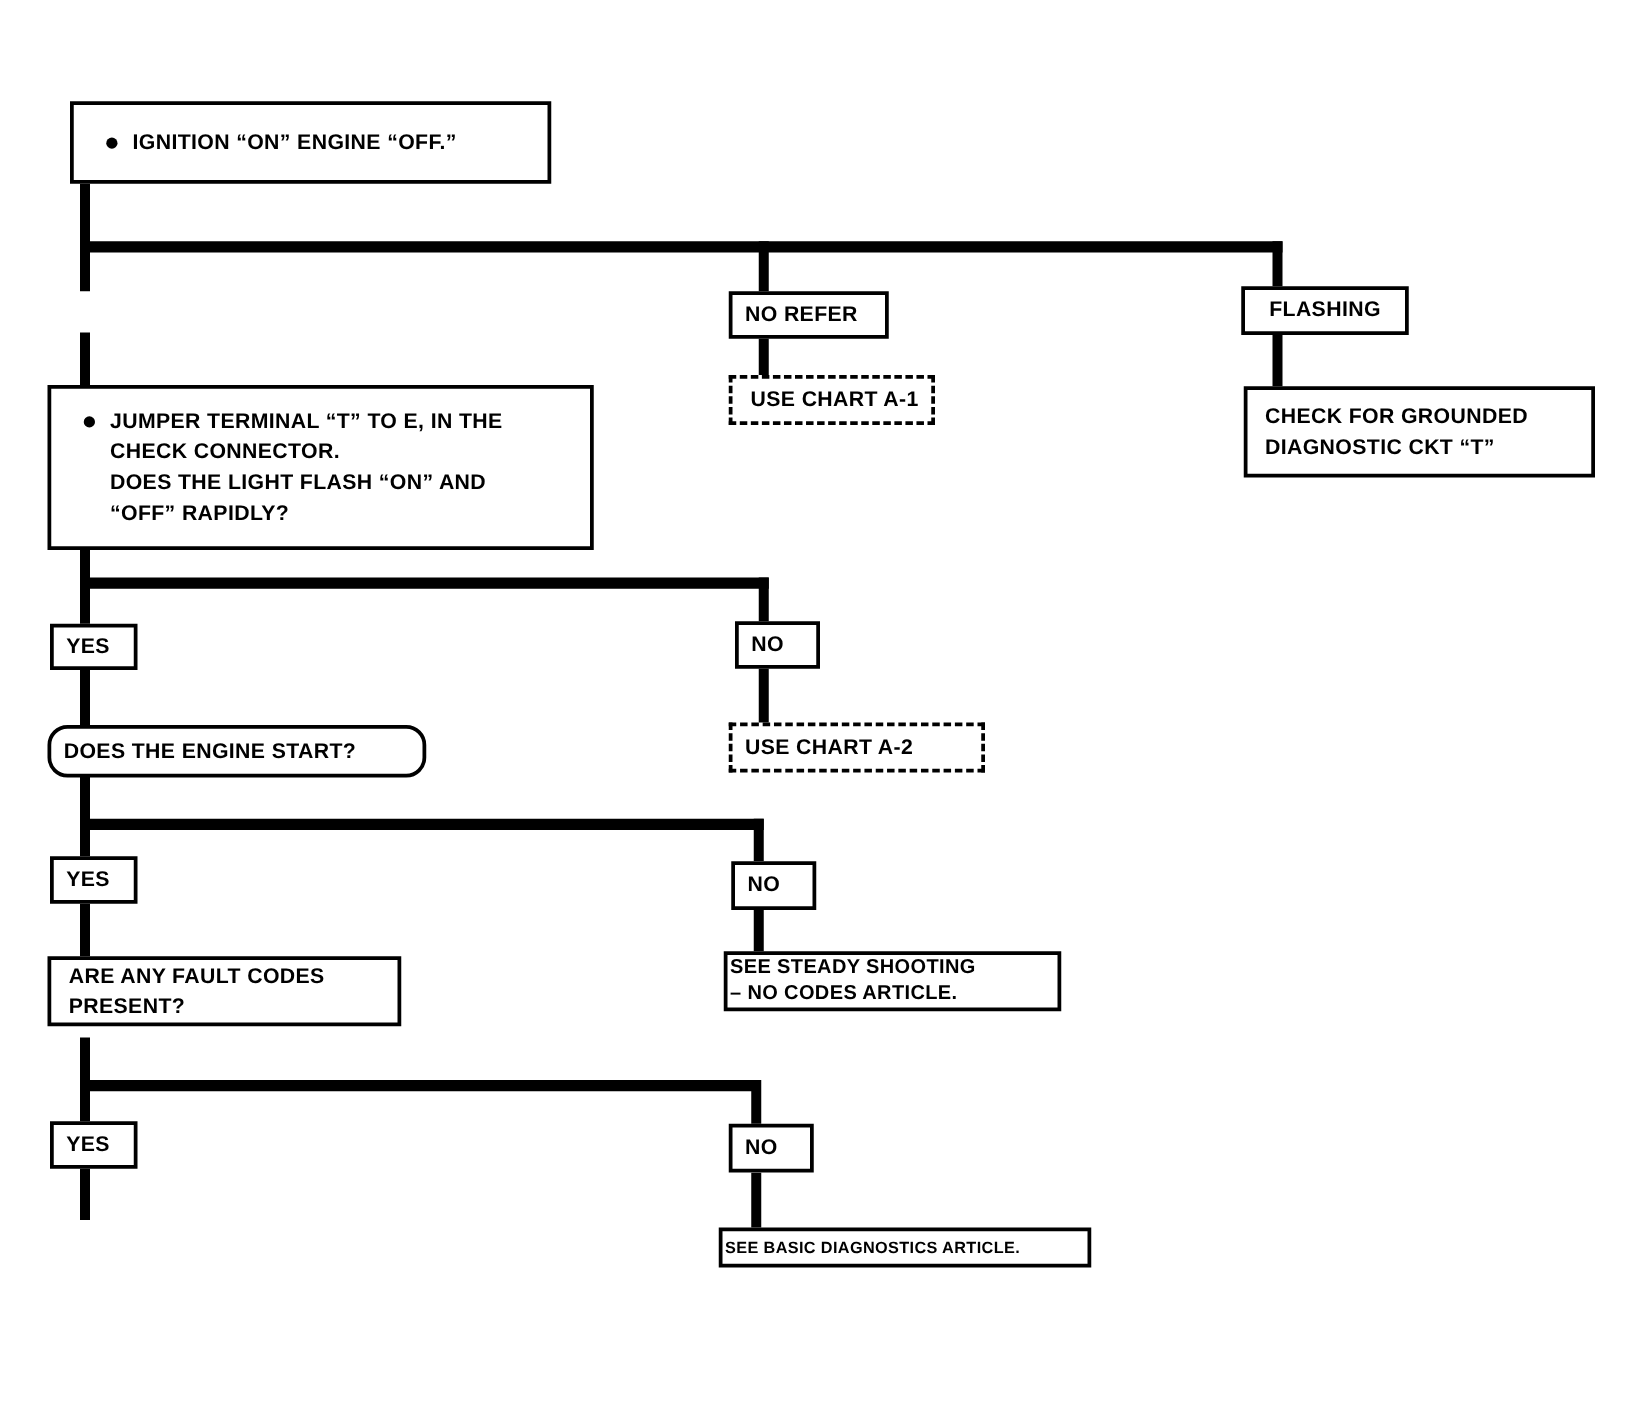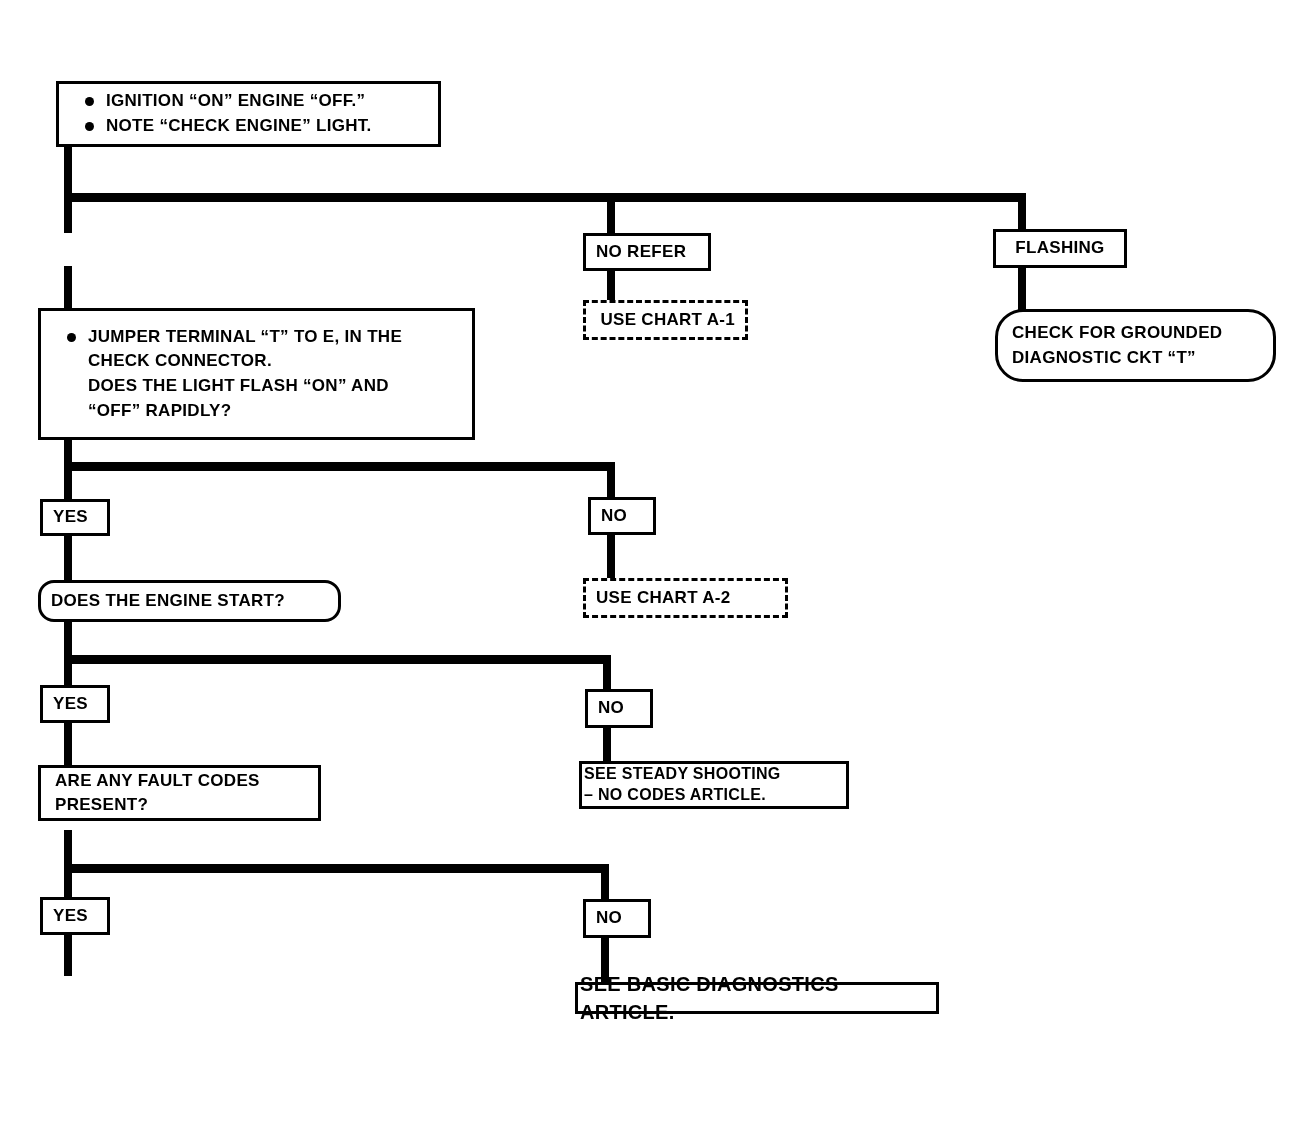--- a/index.html
+++ b/index.html
@@ -126,40 +126,36 @@
 
   <div class="line vline" style="left:601px; top:938px; width:8px; height:46px;"></div>
 
   <div class="line vline" style="left:64px; top:934px; width:8px; height:42px;"></div>
 
   <div class="node bullets" style="left:56px; top:81px; width:385px; height:66px;">
     <div class="bullet-row">
       <span class="bullet-dot"></span>
       <span class="bullet-text">IGNITION “ON” ENGINE “OFF.”</span>
     </div>
-    <div class="bullet-row">
-      <span class="bullet-dot"></span>
-      <span class="bullet-text">NOTE “CHECK ENGINE” LIGHT.</span>
-    </div>
   </div>
 
 
   <div class="node label-node" style="left:583px; top:233px; width:128px; height:38px;">
     <span class="txt">NO REFER</span>
   </div>
 
   <div class="node label-node" style="left:993px; top:229px; width:134px; height:39px;text-align:center;">
     <span class="txt">FLASHING</span>
   </div>
 
   <div class="node label-node dashed" style="left:583px; top:300px; width:165px; height:40px;align-items:flex-end;">
     <span class="txt">USE CHART A-1</span>
   </div>
 
-  <div class="node stmt" style="left:995px; top:309px; width:281px; height:73px;border-radius:28px;">
+  <div class="node stmt" style="left:995px; top:309px; width:281px; height:73px;">
     <span class="txt">CHECK FOR GROUNDED
 DIAGNOSTIC CKT “T”</span>
   </div>
 
   <div class="node bullets" style="left:38px; top:308px; width:437px; height:132px;">
     <div class="bullet-row">
       <span class="bullet-dot"></span>
       <span class="bullet-text">JUMPER TERMINAL “T” TO E, IN THE
 CHECK CONNECTOR.
 DOES THE LIGHT FLASH “ON” AND
@@ -203,17 +199,17 @@
 
   <div class="node label-node" style="left:40px; top:897px; width:70px; height:38px;">
     <span class="txt">YES</span>
   </div>
 
   <div class="node label-node" style="left:583px; top:899px; width:68px; height:39px;">
     <span class="txt">NO</span>
   </div>
 
 
-  <div class="node stmt" style="left:575px; top:982px; width:364px; height:32px; padding:2px 4px 2px 2px; font-size:20px;">
+  <div class="node stmt" style="left:575px; top:982px; width:298px; height:32px; padding:2px 4px 2px 2px; font-size:13px;">
     <span class="txt">SEE BASIC DIAGNOSTICS ARTICLE.</span>
   </div>
 
 </div>
 
 </body></html>

